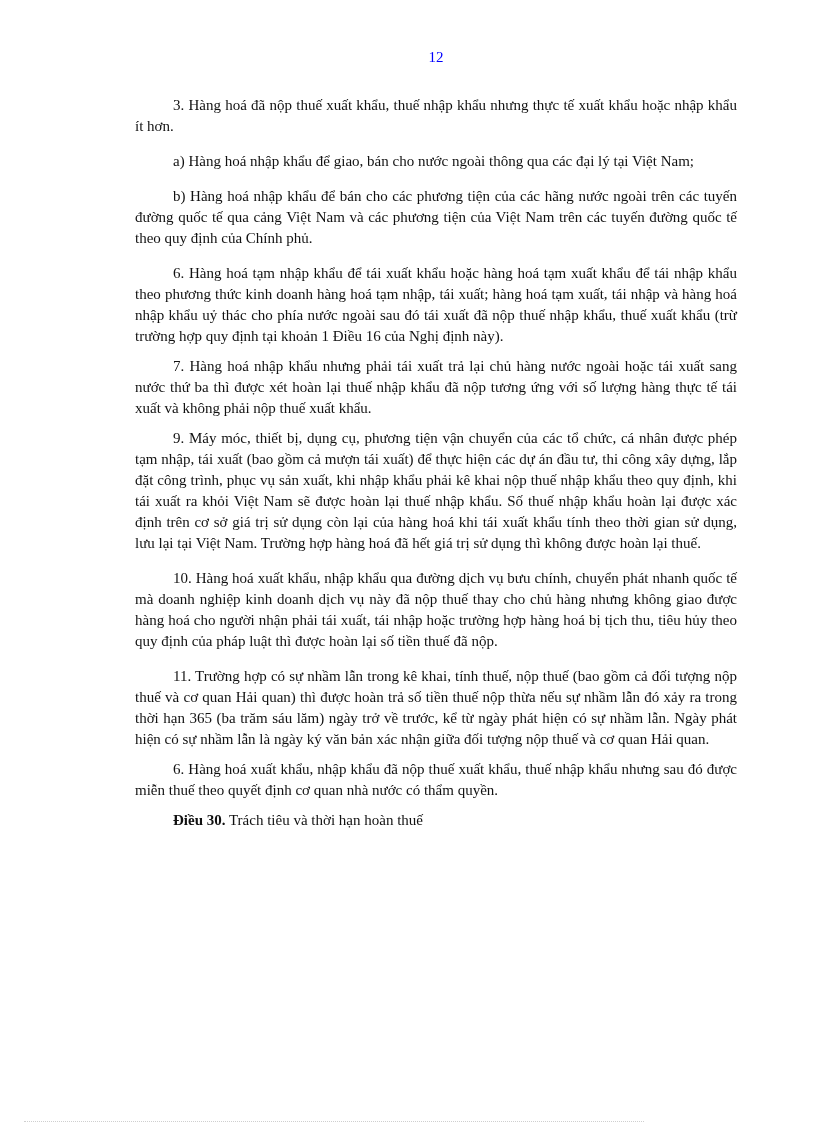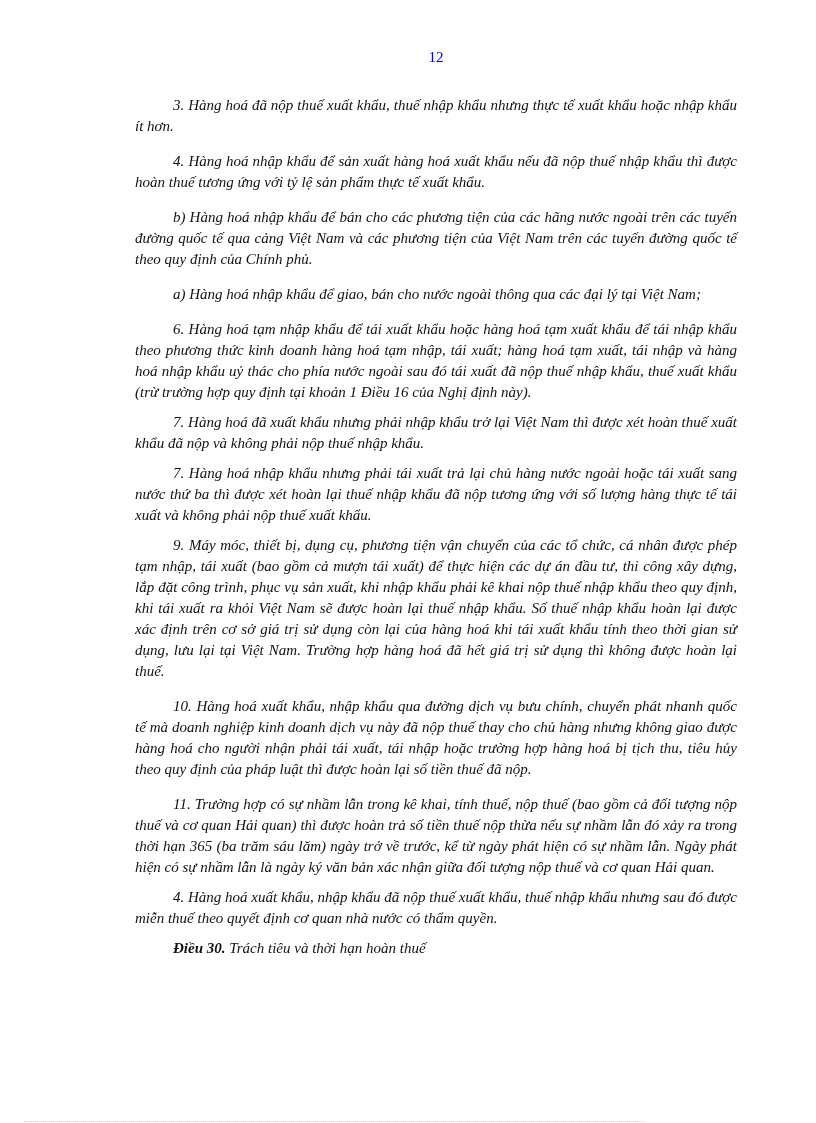--- a/index.html
+++ b/index.html
@@ -5,45 +5,43 @@
   html, body { margin: 0; padding: 0; background: #ffffff; }
   body { width: 816px; height: 1123px; position: relative; overflow: hidden; }
   .page { position: absolute; left: 0; top: 0; width: 668px; height: 1123px; background: #fff; }
   .page-number {
     position: absolute; top: 49px; left: 0; width: 872px; text-align: center;
     font-family: "Liberation Serif", serif; font-size: 15px; color: #0000ff;
   }
   .body-text {
     position: absolute; left: 135px; width: 602px; top: 95px;
     font-family: "Liberation Serif", serif; font-size: 15px; line-height: 21px;
-    color: #111; text-align: justify; font-style: italic;
+    color: #111; text-align: justify;
   }
   .para { margin: 0 0 14px 0; text-indent: 38px; }
   .para.tight { margin-bottom: 9px; }
   .para b { font-weight: bold; }
   .dotted-rule {
     position: absolute; left: 24px; right: 24px; top: 1121px; height: 0;
     border-top: 1px dotted #cfcfcf;
   }
 </style>
 </head>
 <body>
 
 <div class="page">
   <div class="page-number">12</div>
 
   <div class="body-text">
     <p class="para">3. Hàng hoá đã nộp thuế xuất khẩu, thuế nhập khẩu nhưng thực tế xuất khẩu hoặc nhập khẩu ít hơn.</p>
-    <p class="para">4. Hàng hoá nhập khẩu để sản xuất hàng hoá xuất khẩu nếu đã nộp thuế nhập khẩu thì được hoàn thuế tương ứng với tỷ lệ sản phẩm thực tế xuất khẩu.</p>
+    <p class="para">a) Hàng hoá nhập khẩu để giao, bán cho nước ngoài thông qua các đại lý tại Việt Nam;</p>
     <p class="para">b) Hàng hoá nhập khẩu để bán cho các phương tiện của các hãng nước ngoài trên các tuyến đường quốc tế qua cảng Việt Nam và các phương tiện của Việt Nam trên các tuyến đường quốc tế theo quy định của Chính phủ.</p>
-    <p class="para">a) Hàng hoá nhập khẩu để giao, bán cho nước ngoài thông qua các đại lý tại Việt Nam;</p>
     <p class="para tight">6. Hàng hoá tạm nhập khẩu để tái xuất khẩu hoặc hàng hoá tạm xuất khẩu để tái nhập khẩu theo phương thức kinh doanh hàng hoá tạm nhập, tái xuất; hàng hoá tạm xuất, tái nhập và hàng hoá nhập khẩu uỷ thác cho phía nước ngoài sau đó tái xuất đã nộp thuế nhập khẩu, thuế xuất khẩu (trừ trường hợp quy định tại khoản 1 Điều 16 của Nghị định này).</p>
-    <p class="para tight">7. Hàng hoá đã xuất khẩu nhưng phải nhập khẩu trở lại Việt Nam thì được xét hoàn thuế xuất khẩu đã nộp và không phải nộp thuế nhập khẩu.</p>
     <p class="para tight">7. Hàng hoá nhập khẩu nhưng phải tái xuất trả lại chủ hàng nước ngoài hoặc tái xuất sang nước thứ ba thì được xét hoàn lại thuế nhập khẩu đã nộp tương ứng với số lượng hàng thực tế tái xuất và không phải nộp thuế xuất khẩu.</p>
     <p class="para">9. Máy móc, thiết bị, dụng cụ, phương tiện vận chuyển của các tổ chức, cá nhân được phép tạm nhập, tái xuất (bao gồm cả mượn tái xuất) để thực hiện các dự án đầu tư, thi công xây dựng, lắp đặt công trình, phục vụ sản xuất, khi nhập khẩu phải kê khai nộp thuế nhập khẩu theo quy định, khi tái xuất ra khỏi Việt Nam sẽ được hoàn lại thuế nhập khẩu. Số thuế nhập khẩu hoàn lại được xác định trên cơ sở giá trị sử dụng còn lại của hàng hoá khi tái xuất khẩu tính theo thời gian sử dụng, lưu lại tại Việt Nam. Trường hợp hàng hoá đã hết giá trị sử dụng thì không được hoàn lại thuế.</p>
     <p class="para">10. Hàng hoá xuất khẩu, nhập khẩu qua đường dịch vụ bưu chính, chuyển phát nhanh quốc tế mà doanh nghiệp kinh doanh dịch vụ này đã nộp thuế thay cho chủ hàng nhưng không giao được hàng hoá cho người nhận phải tái xuất, tái nhập hoặc trường hợp hàng hoá bị tịch thu, tiêu hủy theo quy định của pháp luật thì được hoàn lại số tiền thuế đã nộp.</p>
     <p class="para tight">11. Trường hợp có sự nhầm lẫn trong kê khai, tính thuế, nộp thuế (bao gồm cả đối tượng nộp thuế và cơ quan Hải quan) thì được hoàn trả số tiền thuế nộp thừa nếu sự nhầm lẫn đó xảy ra trong thời hạn 365 (ba trăm sáu lăm) ngày trở về trước, kể từ ngày phát hiện có sự nhầm lẫn. Ngày phát hiện có sự nhầm lẫn là ngày ký văn bản xác nhận giữa đối tượng nộp thuế và cơ quan Hải quan.</p>
-    <p class="para tight">4. Hàng hoá xuất khẩu, nhập khẩu đã nộp thuế xuất khẩu, thuế nhập khẩu nhưng sau đó được miễn thuế theo quyết định cơ quan nhà nước có thẩm quyền.</p>
+    <p class="para tight">6. Hàng hoá xuất khẩu, nhập khẩu đã nộp thuế xuất khẩu, thuế nhập khẩu nhưng sau đó được miễn thuế theo quyết định cơ quan nhà nước có thẩm quyền.</p>
     <p class="para tight"><b>Điều 30.</b><span> Trách tiêu  và thời hạn hoàn thuế</span></p>
   </div>
 
   <div class="dotted-rule"></div>
 </div>
 
 </body></html>

